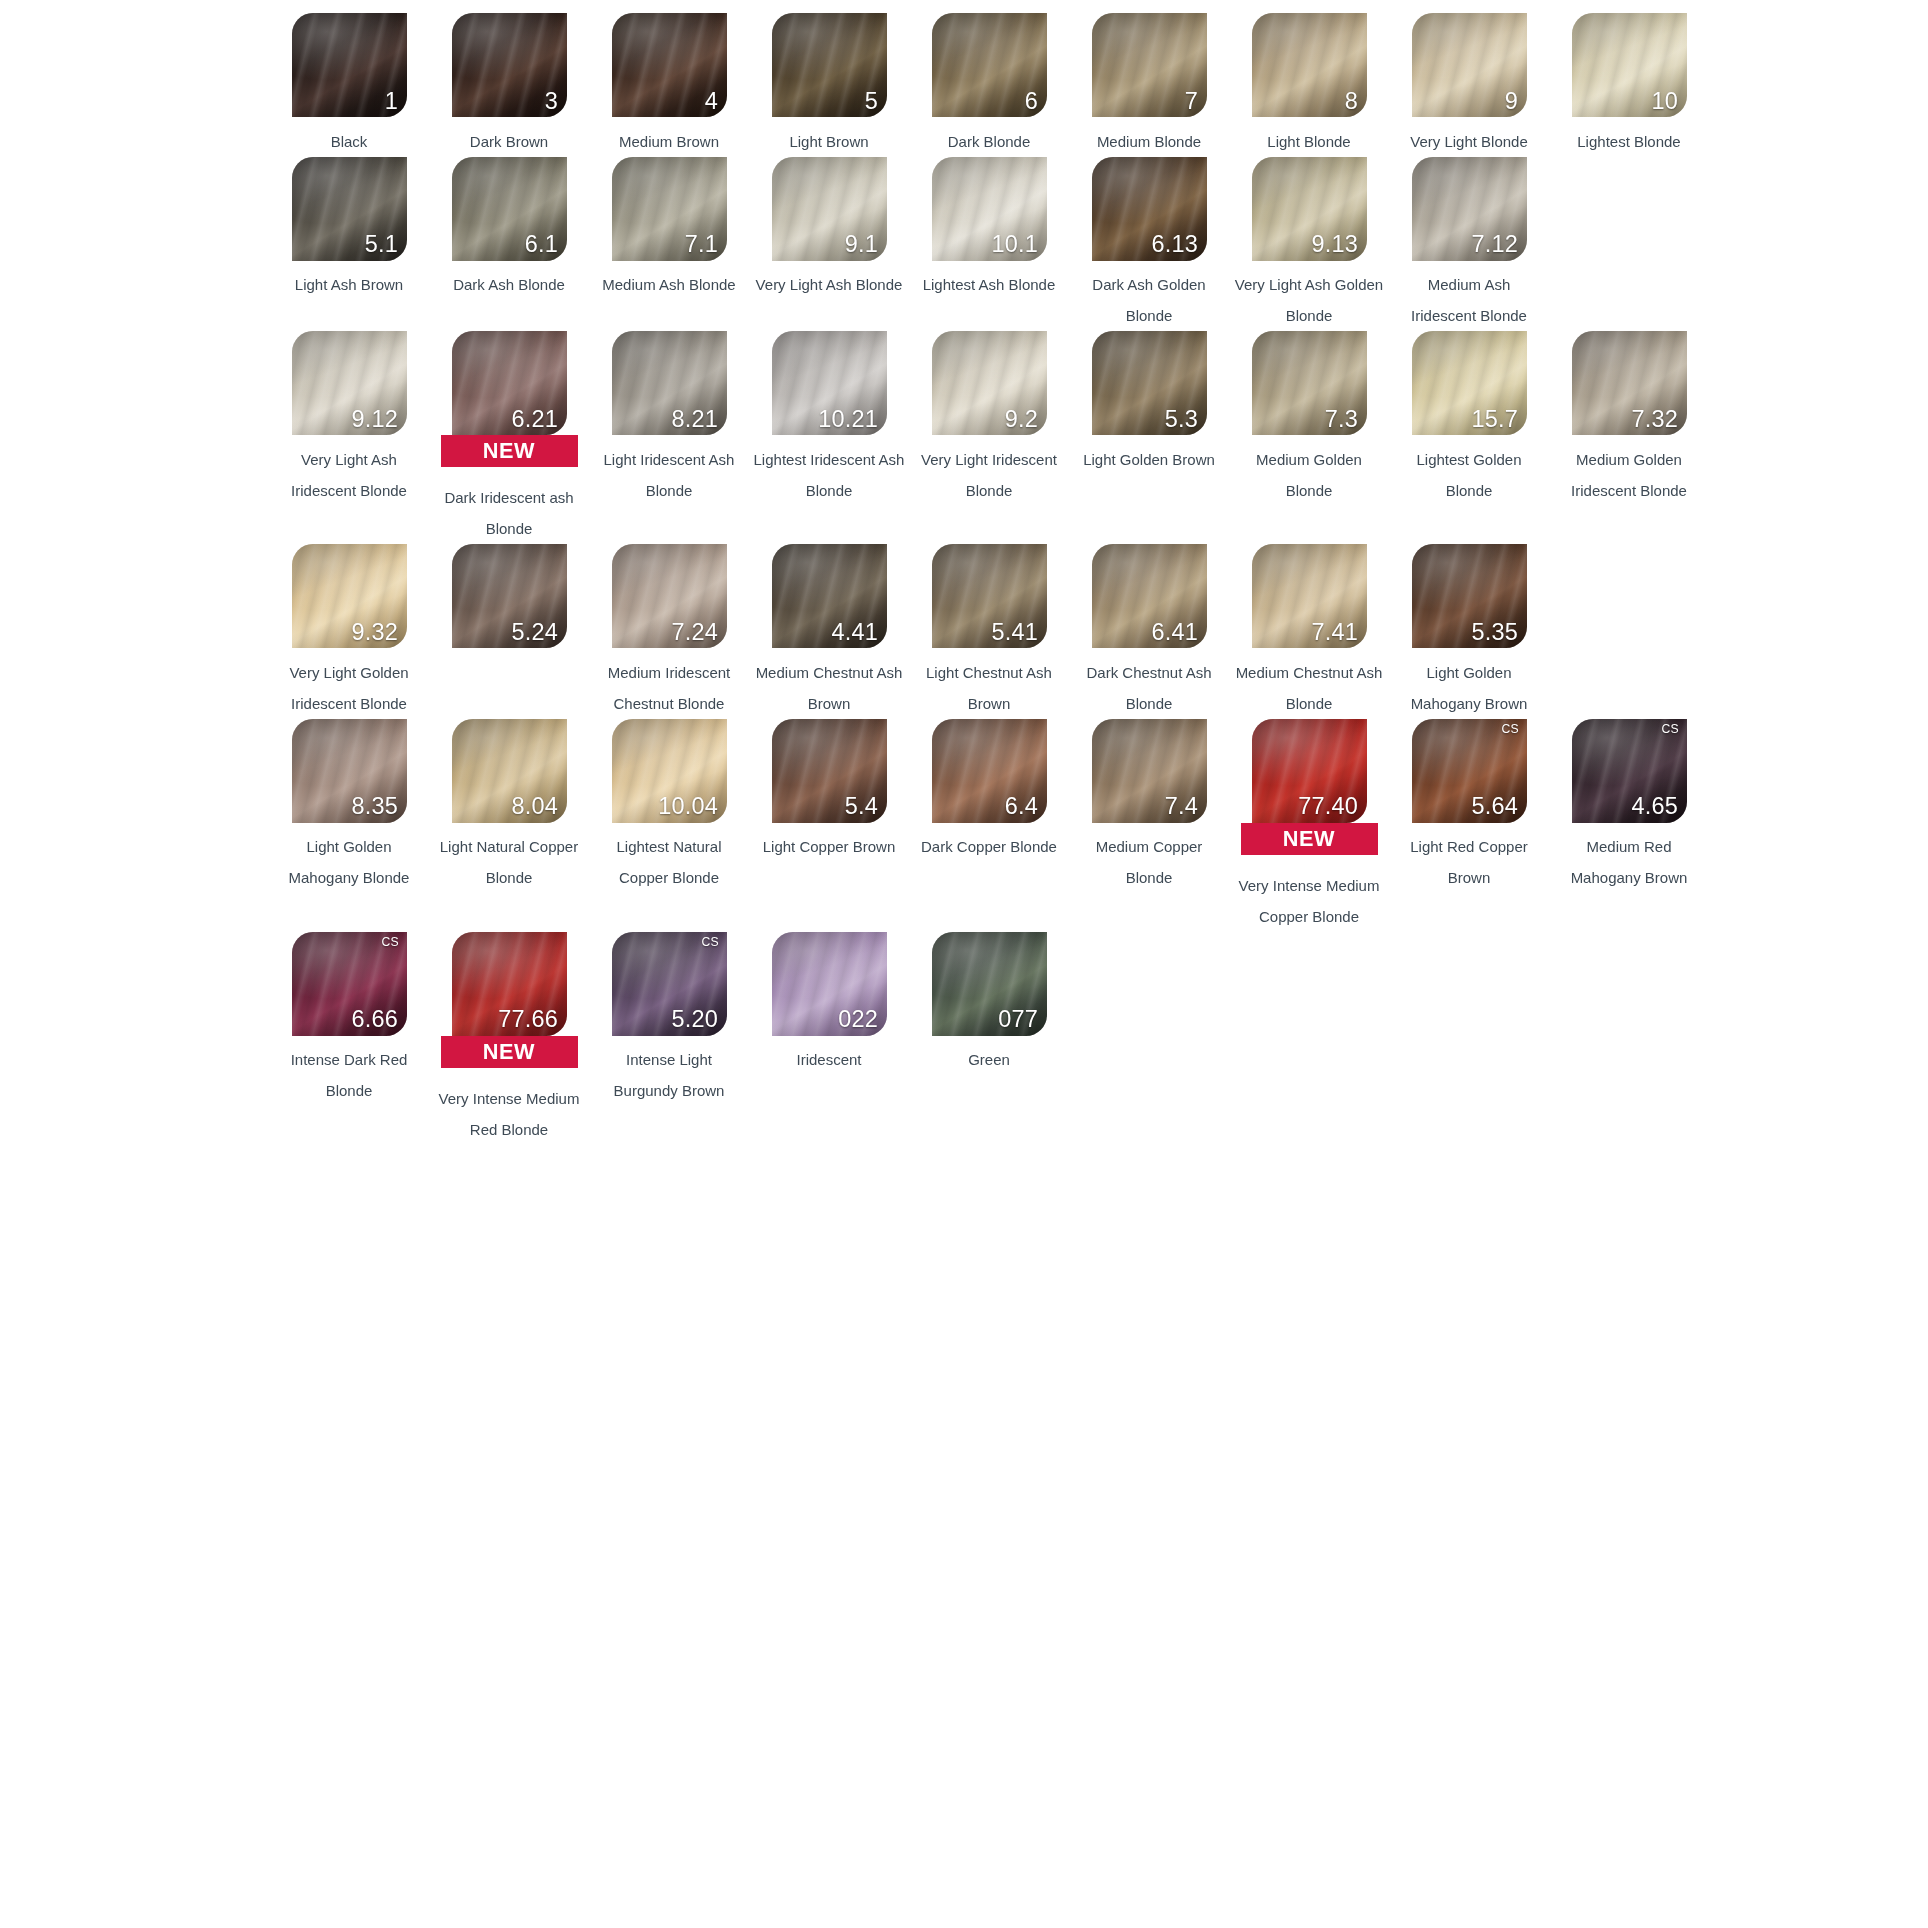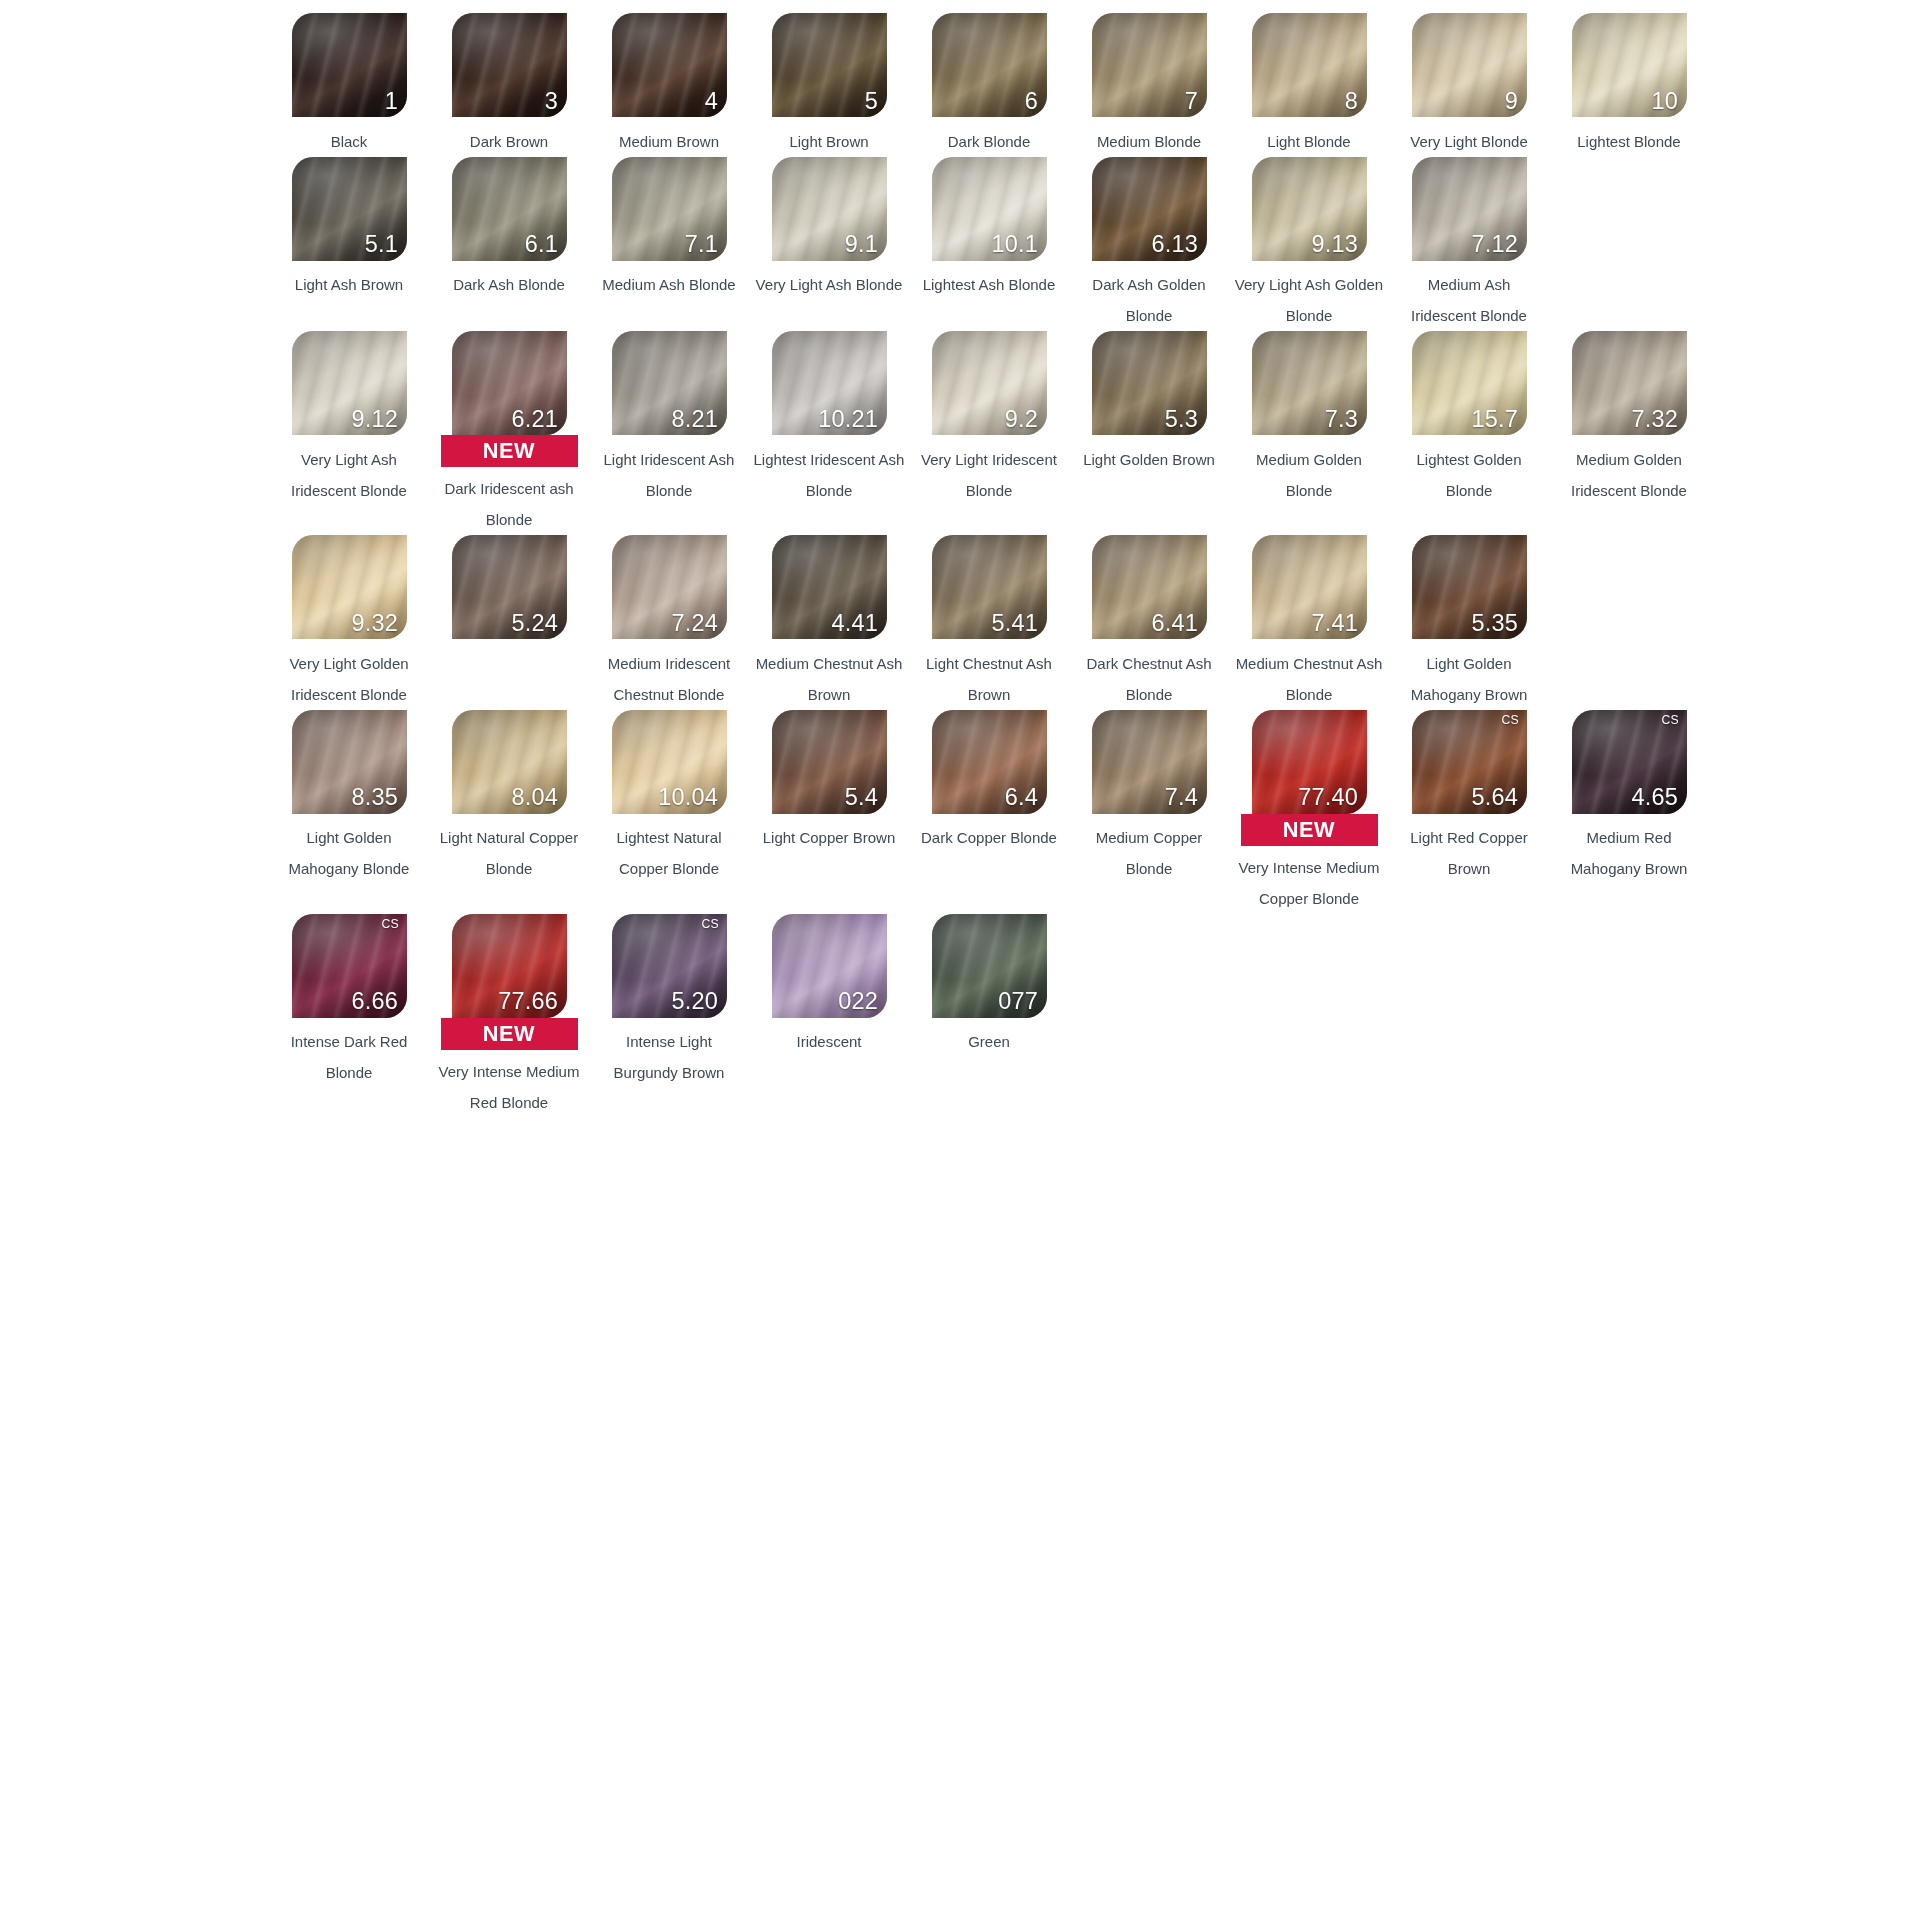--- a/index.html
+++ b/index.html
@@ -110,21 +110,21 @@
   
   .label{
     margin-top:8.5px;
     text-align:center;
     font-size:15px;
     line-height:31px;
     color:#3e4a55;
     width:151px;
     word-spacing:normal;
   }
-  .label.tight{margin-top:6px;}
+  .label.tight{margin-top:15px;}
 </style>
 </head>
 <body>
 
 <div id="chart">
     <div class="row">
       <div class="cell">
         <div class="swatch">
           <div class="base" style="background: linear-gradient(150deg, rgb(20, 13, 11) 0%, rgb(36, 26, 23) 34%, rgb(74, 54, 48) 58%, rgb(36, 26, 23) 78%, rgb(20, 13, 11) 100%);"></div>
           <div class="strands"></div>

